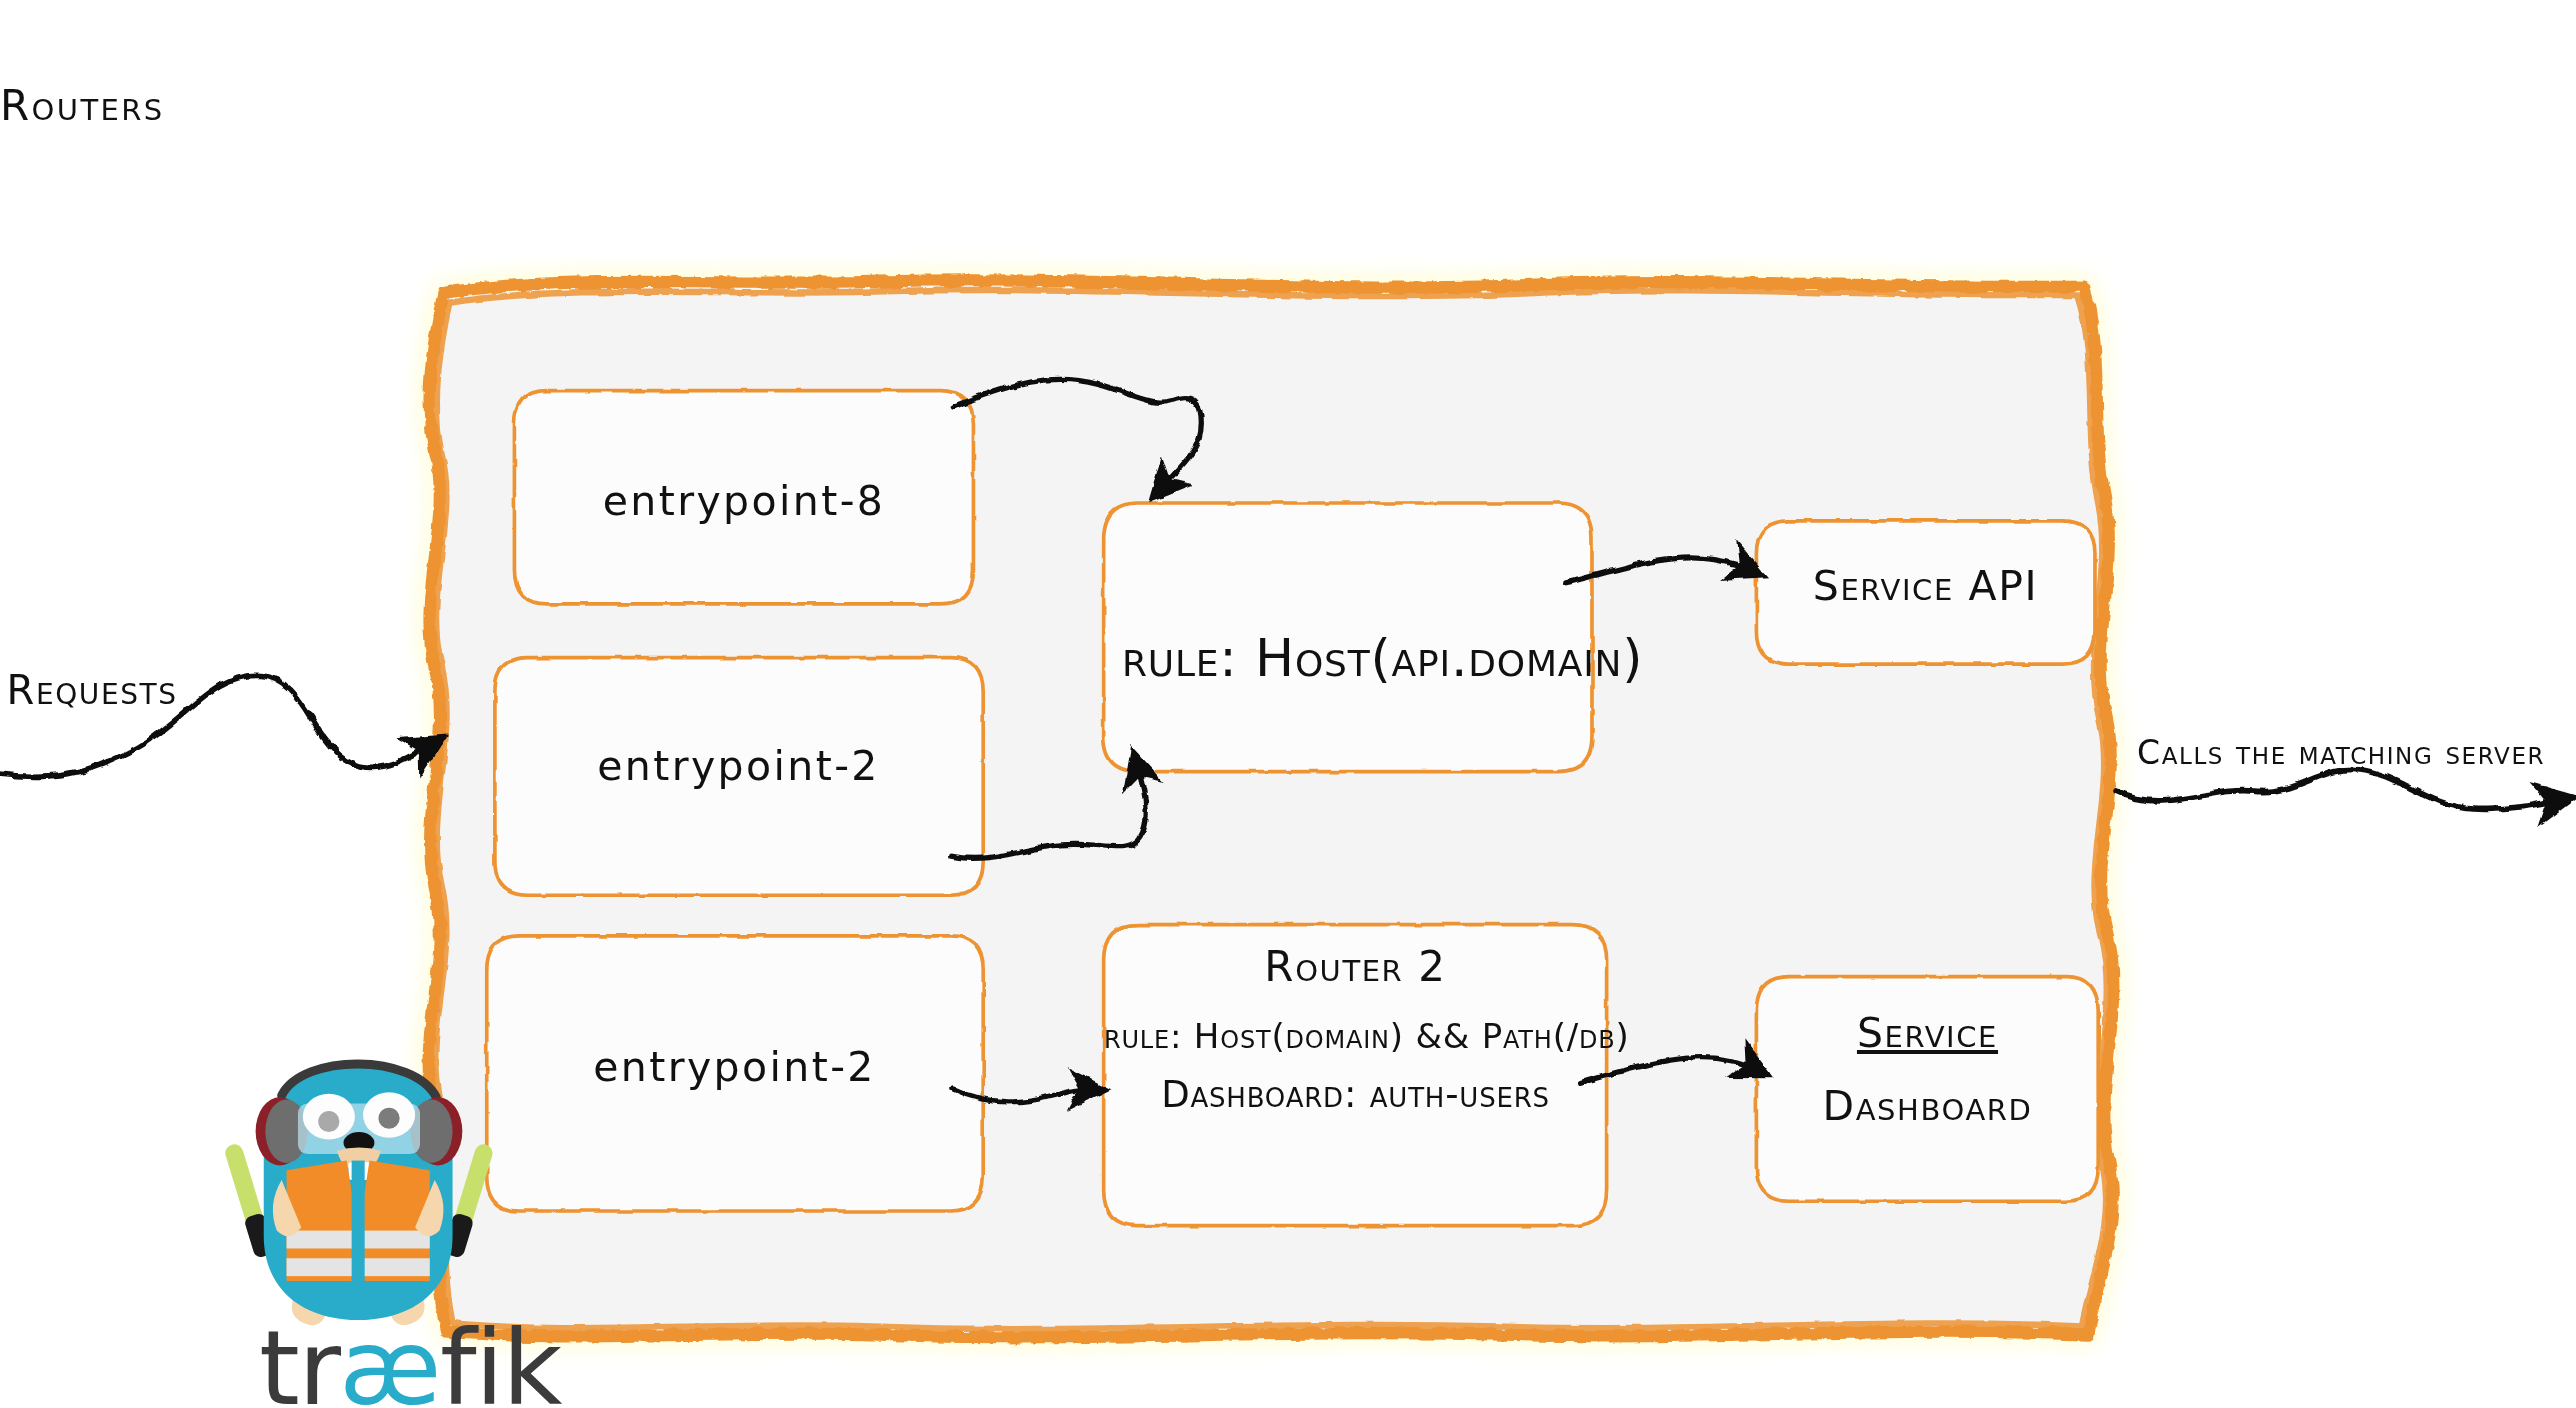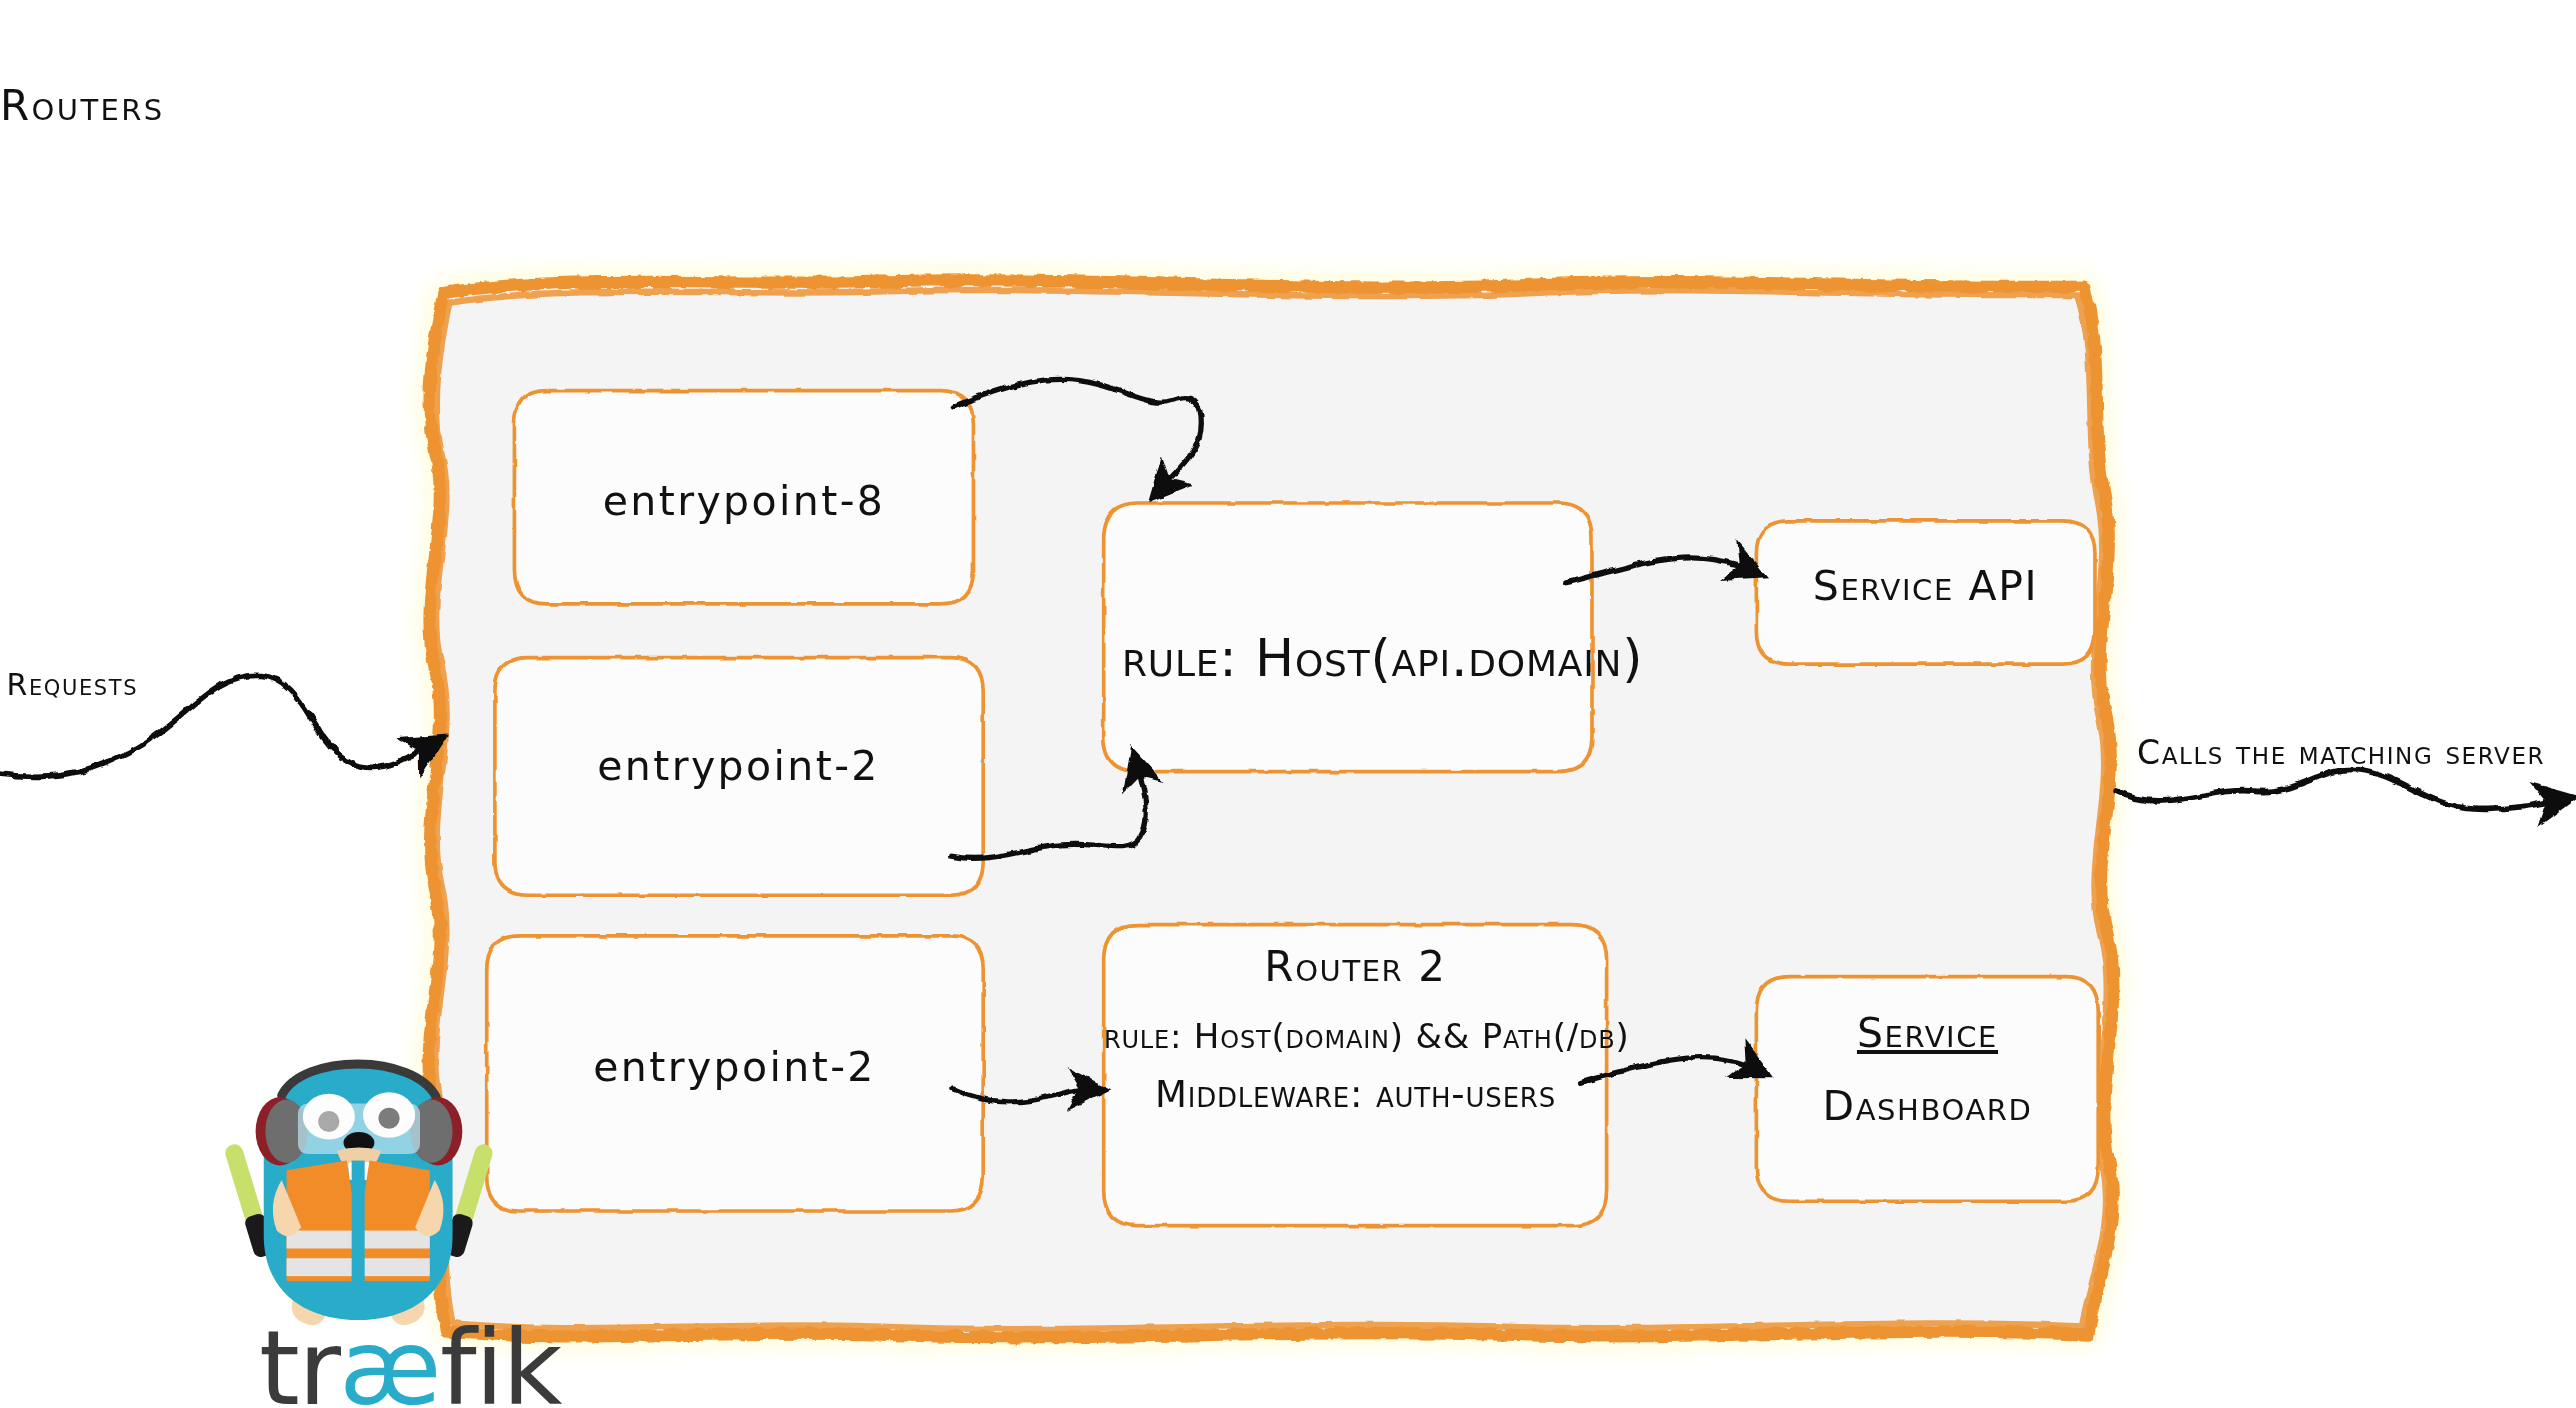--- a/index.html
+++ b/index.html
@@ -14,21 +14,21 @@
   .txt{position:absolute;color:#111111;font-family:"DejaVu Sans","Liberation Sans",sans-serif;
        font-weight:500;letter-spacing:0.4px;white-space:nowrap;}
   
   .sc{font-variant:small-caps;}
   #title{left:0;top:81px;width:2576px;text-align:left;font-size:42px;
          letter-spacing:2.4px;}
   .ep-label{font-size:41px;letter-spacing:2.4px;}
   .rt-title{font-size:42px;letter-spacing:1.6px;}
   .rt-line{font-size:36px;letter-spacing:0.8px;}
   .svc-label{font-size:41px;letter-spacing:1.6px;}
-  .side-label{font-size:30px;letter-spacing:1.6px;}
+  .side-label{font-size:40px;letter-spacing:1.6px;}
   .ctr{text-align:center;}
 </style>
 </head>
 <body>
 
 <div id="stage">
 
   <svg class="layer" viewBox="0 0 3165 1730">
     <defs>
       <filter id="softGlow" x="-20%" y="-20%" width="140%" height="140%">
@@ -187,21 +187,21 @@
   <div class="txt sc" id="title">Routers</div>
 
   <div class="txt ep-label ctr" style="left:547px;top:477px;width:394px;">entrypoint-8</div>
   <div class="txt ep-label ctr" style="left:527px;top:742px;width:423px;">entrypoint-2</div>
   <div class="txt ep-label ctr" style="left:519px;top:1043px;width:431px;">entrypoint-2</div>
 
   <div class="txt rt-line sc ctr" style="left:1122px;top:628px;width:453px;font-size:52px;">rule: Host(api.domain)</div>
 
   <div class="txt rt-title sc ctr" style="left:1138px;top:942px;width:435px;">Router 2</div>
   <div class="txt rt-line sc ctr" style="left:1104px;top:1016px;width:503px;font-size:34px;">rule: Host(domain) &amp;&amp; Path(/db)</div>
-  <div class="txt rt-line sc ctr" style="left:1104px;top:1073px;width:503px;font-size:37px;">Middleware: auth-users</div>
+  <div class="txt rt-line sc ctr" style="left:1104px;top:1073px;width:503px;font-size:37px;">Dashboard: auth-users</div>
 
   <div class="txt svc-label sc ctr" style="left:1789px;top:562px;width:273px;">Service API</div>
   <div class="txt svc-label sc ctr" style="left:1789px;top:1009px;width:277px;text-decoration:underline;">Service</div>
   <div class="txt svc-label sc ctr" style="left:1789px;top:1082px;width:277px;">Dashboard</div>
 
   <div class="txt side-label sc" style="left:6.5px;top:667px;">Requests</div>
   <div class="txt side-label sc" style="left:2137px;top:733px;font-size:33px;">Calls the matching server</div>
 
   <div style="position:absolute;left:259px;top:1307px;font-size:104px;font-weight:400;
               letter-spacing:-1.6px;font-family:'DejaVu Sans','Liberation Sans',sans-serif;">

